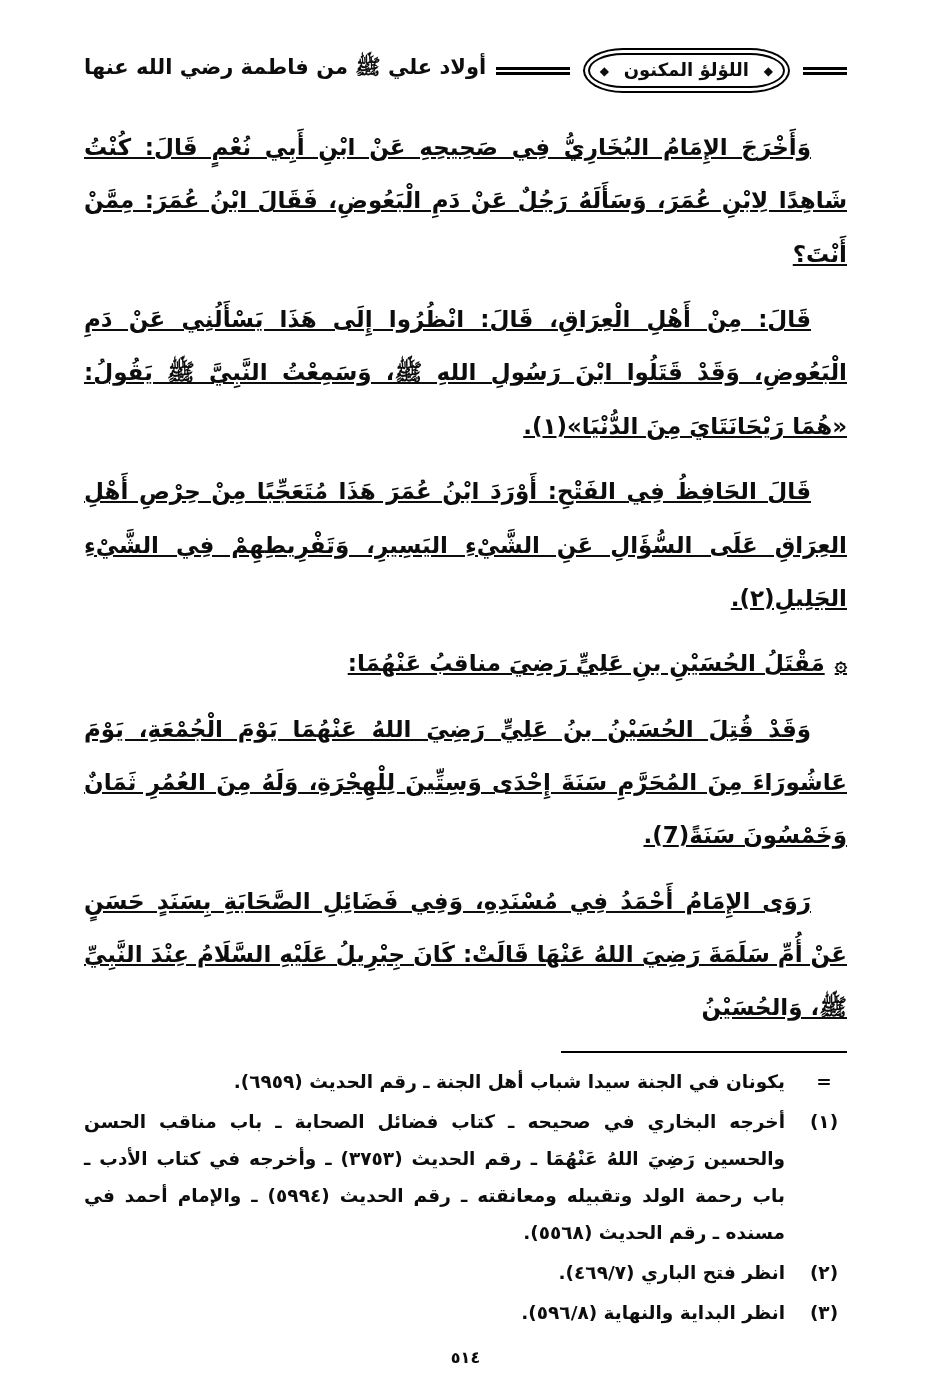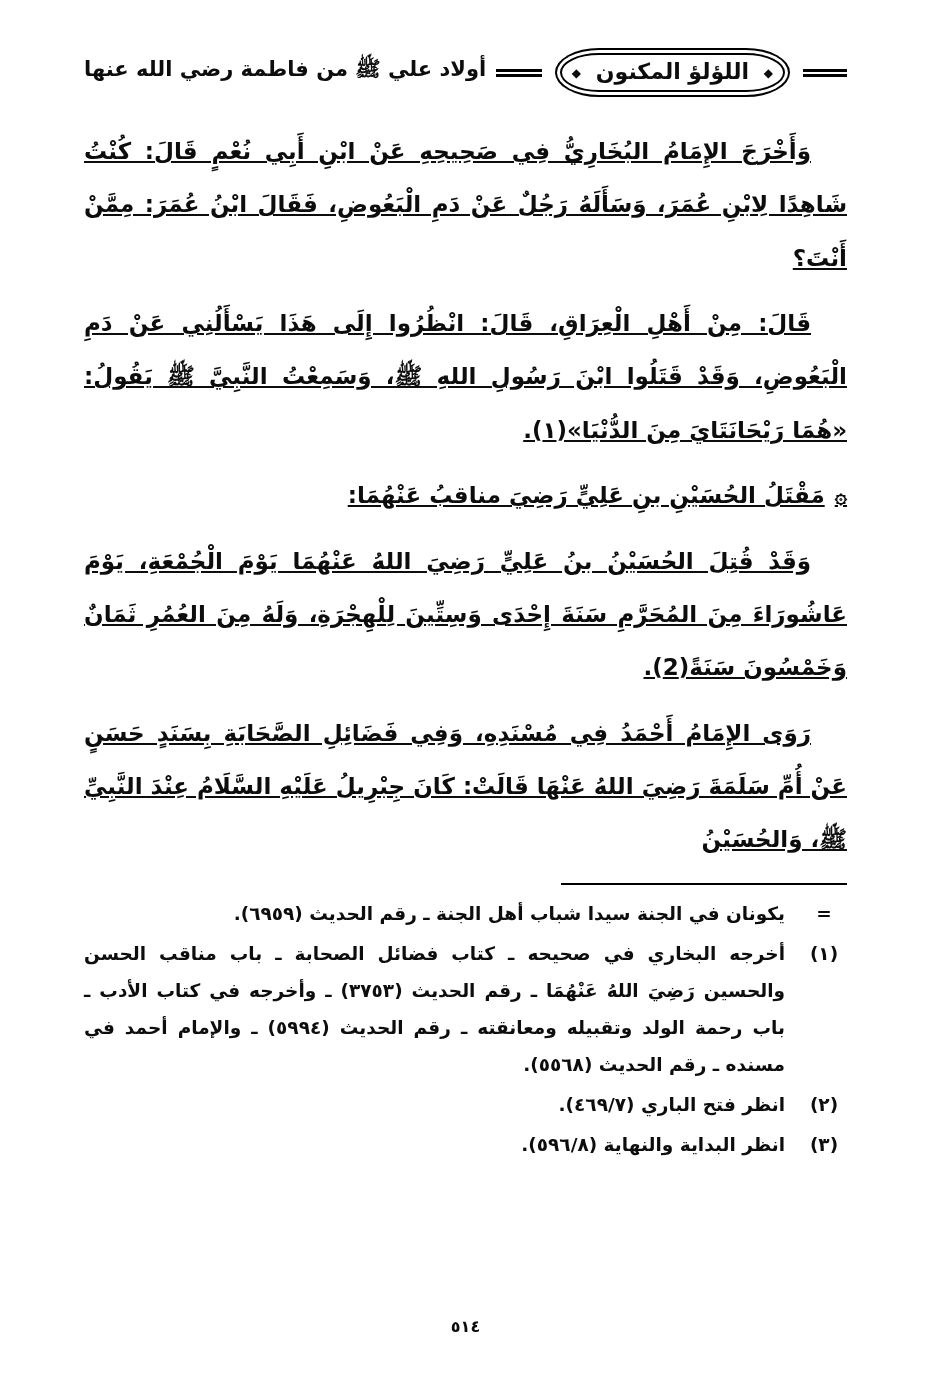--- a/index.html
+++ b/index.html
@@ -35,21 +35,21 @@
   .rule-short { width: 44px; flex: 0 0 auto; }
   .rule-long  { flex: 1 1 auto; }
   .cartouche {
     position: relative;
     flex: 0 0 auto;
     background: #fff;
     border: 2px solid #000;
     border-radius: 60px / 30px;
     box-shadow: 0 0 0 3px #fff, 0 0 0 5px #000;
     padding: 4px 34px 6px 34px;
-    font-size: 22px;
+    font-size: 18px;
     font-weight: bold;
     margin: 5px 8px;
     white-space: nowrap;
   }
   .cartouche::before, .cartouche::after {
     position: absolute;
     top: 50%;
     transform: translateY(-50%);
     font-size: 12px;
     line-height: 1;
@@ -134,25 +134,26 @@
     <span class="cartouche">
       <span>اللؤلؤ المكنون</span>
     </span>
     <span class="rule rule-long"></span>
     <span class="chapter-title">أولاد علي ﷺ من فاطمة رضي الله عنها</span>
   </header>
 
   <main class="body-text">
     <p class="para">وَأَخْرَجَ الإِمَامُ البُخَارِيُّ فِي صَحِيحِهِ عَنْ ابْنِ أَبِي نُعْمٍ قَالَ: كُنْتُ شَاهِدًا لِابْنِ عُمَرَ، وَسَأَلَهُ رَجُلٌ عَنْ دَمِ الْبَعُوضِ، فَقَالَ ابْنُ عُمَرَ: مِمَّنْ أَنْتَ؟</p>
     <p class="para">قَالَ: مِنْ أَهْلِ الْعِرَاقِ، قَالَ: انْظُرُوا إِلَى هَذَا يَسْأَلُنِي عَنْ دَمِ الْبَعُوضِ، وَقَدْ قَتَلُوا ابْنَ رَسُولِ اللهِ ﷺ، وَسَمِعْتُ النَّبِيَّ ﷺ يَقُولُ: «هُمَا رَيْحَانَتَايَ مِنَ الدُّنْيَا»(١).</p>
+    <p class="para">قَالَ الحَافِظُ فِي الفَتْحِ: أَوْرَدَ ابْنُ عُمَرَ هَذَا مُتَعَجِّبًا مِنْ حِرْصِ أَهْلِ العِرَاقِ عَلَى السُّؤَالِ عَنِ الشَّيْءِ اليَسِيرِ، وَتَفْرِيطِهِمْ فِي الشَّيْءِ الجَلِيلِ(٢).</p>
     <h2 class="section-heading">
       <span class="section-marker">۞</span>
       <span>مَقْتَلُ الحُسَيْنِ بنِ عَلِيٍّ رَضِيَ مناقبُ عَنْهُمَا:</span>
     </h2>
-    <p class="para">وَقَدْ قُتِلَ الحُسَيْنُ بنُ عَلِيٍّ رَضِيَ اللهُ عَنْهُمَا يَوْمَ الْجُمْعَةِ، يَوْمَ عَاشُورَاءَ مِنَ المُحَرَّمِ سَنَةَ إِحْدَى وَسِتِّينَ لِلْهِجْرَةِ، وَلَهُ مِنَ العُمُرِ ثَمَانٌ وَخَمْسُونَ سَنَةً(2).</p>
+    <p class="para">وَقَدْ قُتِلَ الحُسَيْنُ بنُ عَلِيٍّ رَضِيَ اللهُ عَنْهُمَا يَوْمَ الْجُمْعَةِ، يَوْمَ عَاشُورَاءَ مِنَ المُحَرَّمِ سَنَةَ إِحْدَى وَسِتِّينَ لِلْهِجْرَةِ، وَلَهُ مِنَ العُمُرِ ثَمَانٌ وَخَمْسُونَ سَنَةً(7).</p>
     <p class="para">رَوَى الإِمَامُ أَحْمَدُ فِي مُسْنَدِهِ، وَفِي فَضَائِلِ الصَّحَابَةِ بِسَنَدٍ حَسَنٍ عَنْ أُمِّ سَلَمَةَ رَضِيَ اللهُ عَنْهَا قَالَتْ: كَانَ جِبْرِيلُ عَلَيْهِ السَّلَامُ عِنْدَ النَّبِيِّ ﷺ، وَالحُسَيْنُ</p>
   </main>
 
   <div class="footnote-rule"></div>
 
   <section class="footnotes">
     <div class="fn-row">
       <span class="fn-marker">=</span>
       <span class="fn-text">يكونان في الجنة سيدا شباب أهل الجنة ـ رقم الحديث (٦٩٥٩).</span>
     </div>

